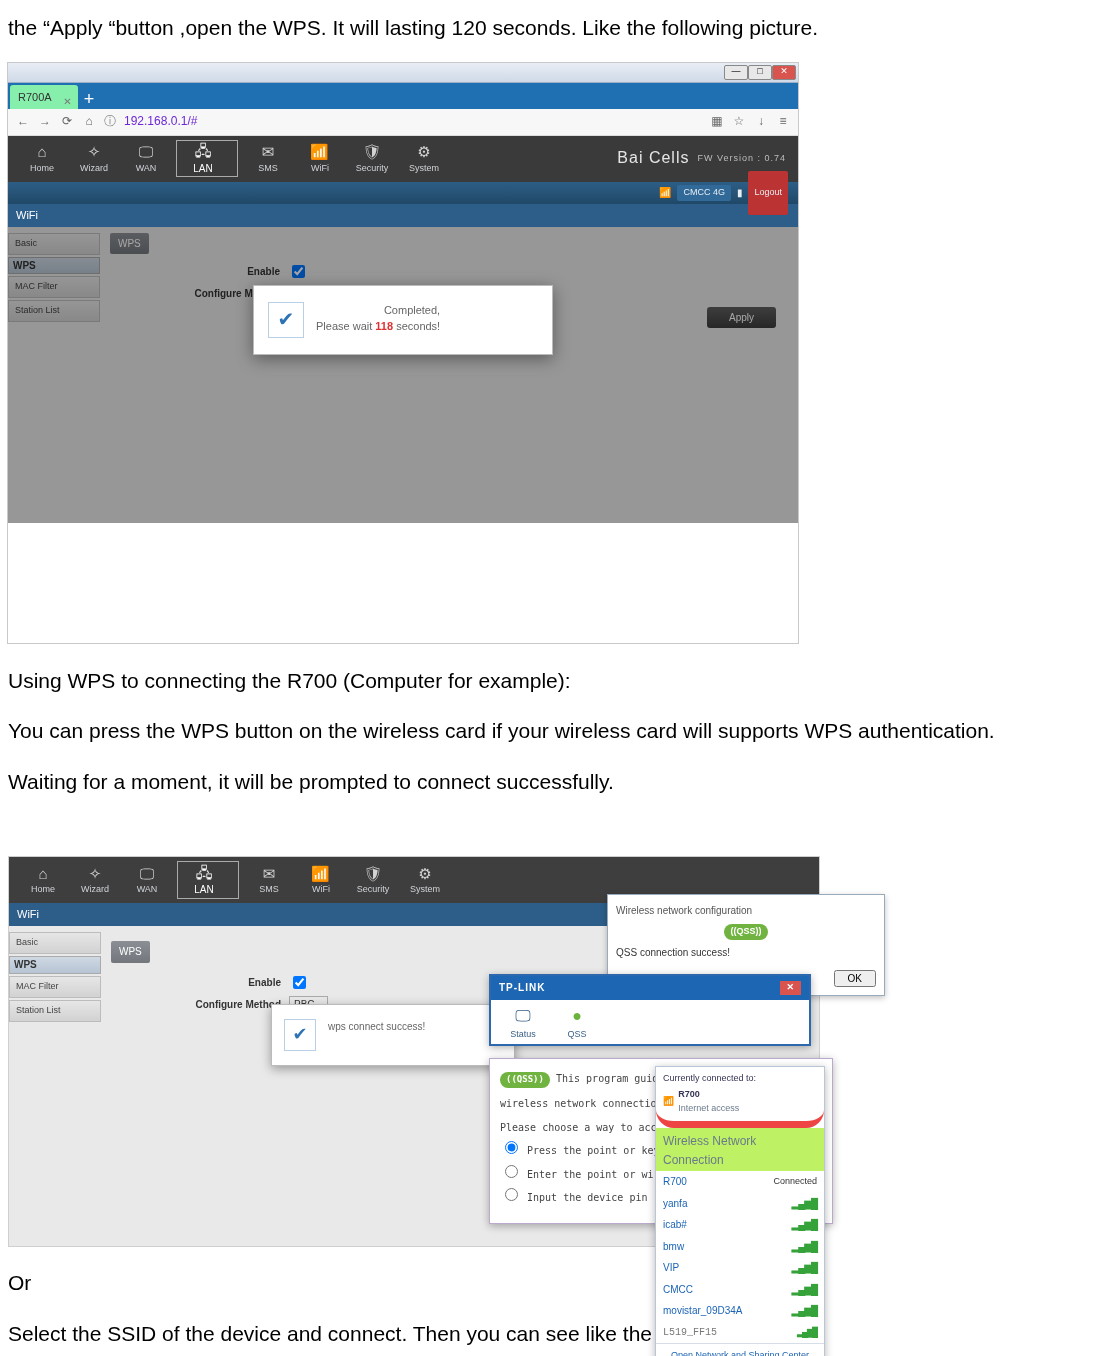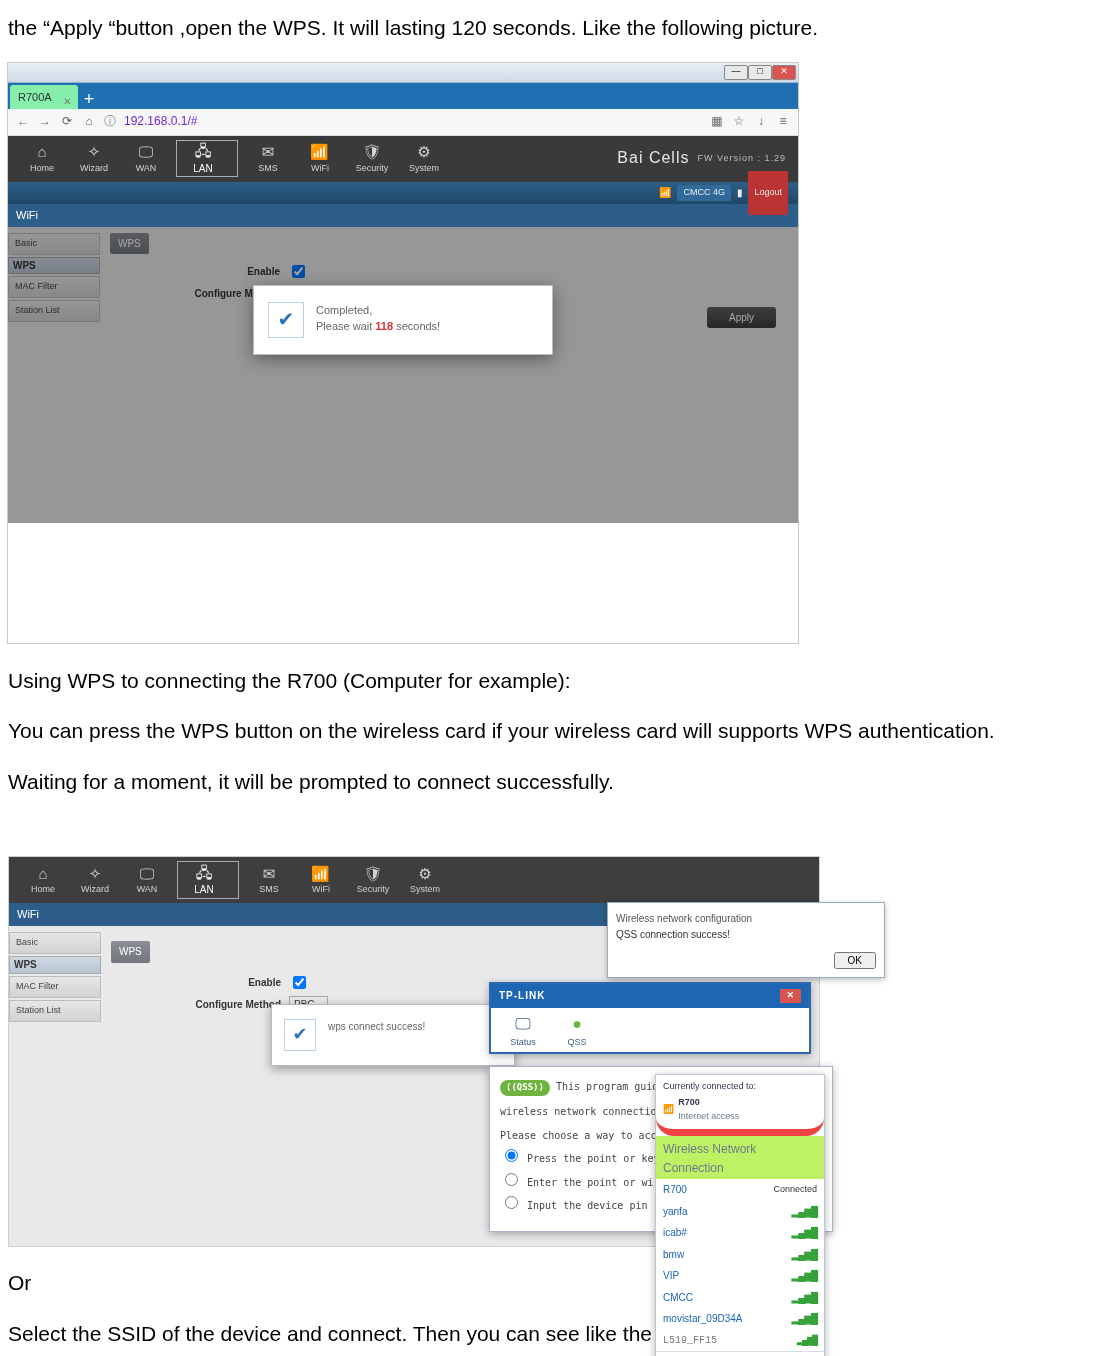--- a/index.html
+++ b/index.html
@@ -46,31 +46,31 @@
   .form .row{display:flex; align-items:center; padding:2px 0;}
   .form .lbl{width:170px; text-align:right; padding-right:8px; font-weight:bold; color:#333;}
   .sel{border:1px solid #aaa; font-size:10px; padding:0 12px 0 4px;}
   .applybtn{position:absolute; right:22px; top:80px; background:linear-gradient(#5f5f5f,#3c3c3c); color:#fff; font-size:10px; padding:3px 22px; border-radius:3px;}
   .appbody{height:210px;}
   .whitespacebelow{height:120px; background:#fff;}
 
   .overlay{position:absolute; inset:0; background:rgba(0,0,0,.35); display:flex; align-items:flex-start; justify-content:center;}
   .dlg{margin-top:58px; width:270px; background:#fff; border:1px solid #bbb; box-shadow:0 4px 16px rgba(0,0,0,.4); padding:16px 14px; display:flex; gap:12px; font-size:11px;}
   .dlg .mk{width:34px;height:34px;border:1px solid #b9cfe5;display:flex;align-items:center;justify-content:center;color:#2e73b5;font-size:20px;}
-  .dlg .txt{color:#666; line-height:1.5;}
+  .dlg .txt{color:#666; line-height:1.5;text-align:right;}
   .dlg .txt .red{color:#d33; font-weight:bold;}
 
   
   .shot2{width:810px; margin-top:10px; margin-bottom:20px; position:relative; border:1px solid #cfcfcf;}
   .shot2 .appchrome{background:#3e3e3e;}
   .body2{display:flex; background:#e9e9e9; min-height:320px; position:relative;}
   .dlg2{position:absolute; left:262px; top:78px; width:218px; background:#fff; border:1px solid #bbb; box-shadow:0 3px 10px rgba(0,0,0,.35); padding:14px 12px; display:flex; gap:12px; font-size:10px; color:#666;}
   .dlg2 .mk{width:30px;height:30px;border:1px solid #b9cfe5;display:flex;align-items:center;justify-content:center;color:#2e73b5;font-size:18px;}
   
-  .float{position:absolute; background:#fff; border:1px solid #3b6aa0; font-size:10px; color:#333; box-shadow:0 2px 8px rgba(0,0,0,.3);margin-top:8px;}
+  .float{position:absolute; background:#fff; border:1px solid #3b6aa0; font-size:10px; color:#333; box-shadow:0 2px 8px rgba(0,0,0,.3);}
   .tplink{left:480px; top:48px; width:318px; border:2px solid #2b68ad;}
   .tplink .bar{background:#1d66b3; color:#fff; padding:4px 8px; font-weight:bold; letter-spacing:1px; display:flex; align-items:center;}
   .tplink .bar .xx{margin-left:auto; background:#d9534f; color:#fff; padding:0 6px; font-size:9px;}
   .tplink .navrow{display:flex; gap:2px; padding:6px 6px 2px 6px;}
   .tplink .tpitem{width:52px; text-align:center; font-size:9px; color:#3a5f86;}
   .tplink .tpitem .ic{height:22px;display:flex;align-items:center;justify-content:center;font-size:16px;}
   .qsspanel{left:598px; top:-32px; width:260px; border:1px solid #9ab; padding:8px; font-size:10px; background:#fff; box-shadow:0 2px 6px rgba(0,0,0,.25);} 
   .qsspanel .qsstitle{color:#555;}
   .qsslogo{display:inline-block;background:#71b340;color:#fff;border-radius:8px;padding:1px 6px;font-weight:bold;font-size:9px;margin:5px 0;}
   .qsspanel .ok{margin-top:10px; text-align:right;}
@@ -144,21 +144,21 @@
       <div class="navitem">
           <div class="ico">🛡</div>
           <div>Security</div>
         </div>
       <div class="navitem">
           <div class="ico">⚙</div>
           <div>System</div>
         </div>
       <div class="brand">
         <span>Bai Cells</span>
-        <span class="fw">FW Version : 1.29</span>
+        <span class="fw">FW Version : 0.74</span>
       </div>
     </div>
     <div class="substrip">
       <span></span>
       <span class="pill">
         <span>📶</span>
         <span class="chip">CMCC  4G</span>
         <span>▮</span>
         <span class="logout">Logout</span>
       </span>
@@ -268,20 +268,21 @@
         </div>
       </div>
 
       <div class="dlg2">
         <div class="mk">✔</div>
         <div>wps connect success!</div>
       </div>
 
       <div class="float qsspanel">
         <div class="qsstitle">Wireless network configuration</div>
+        <div style="text-align:center;"><span class="qsslogo">((<span>QSS</span>))</span></div>
         <div>QSS connection success!</div>
         <div class="ok"><button>OK</button></div>
       </div>
 
       <div class="float tplink">
         <div class="bar">
             <span>TP-LINK</span>
             <span class="xx">✕</span>
           </div>
         <div class="navrow">

